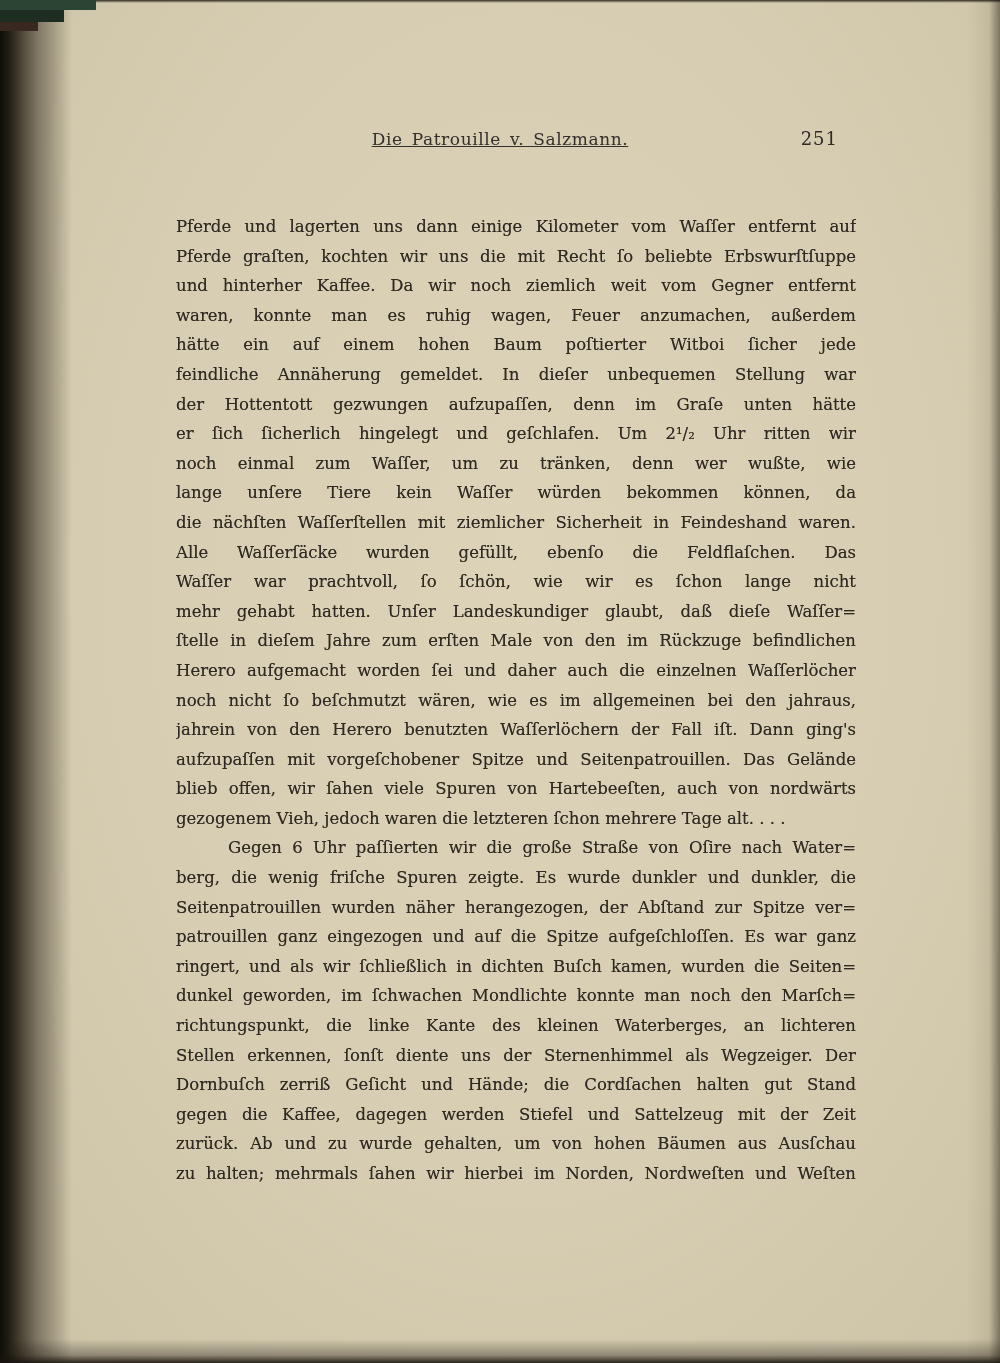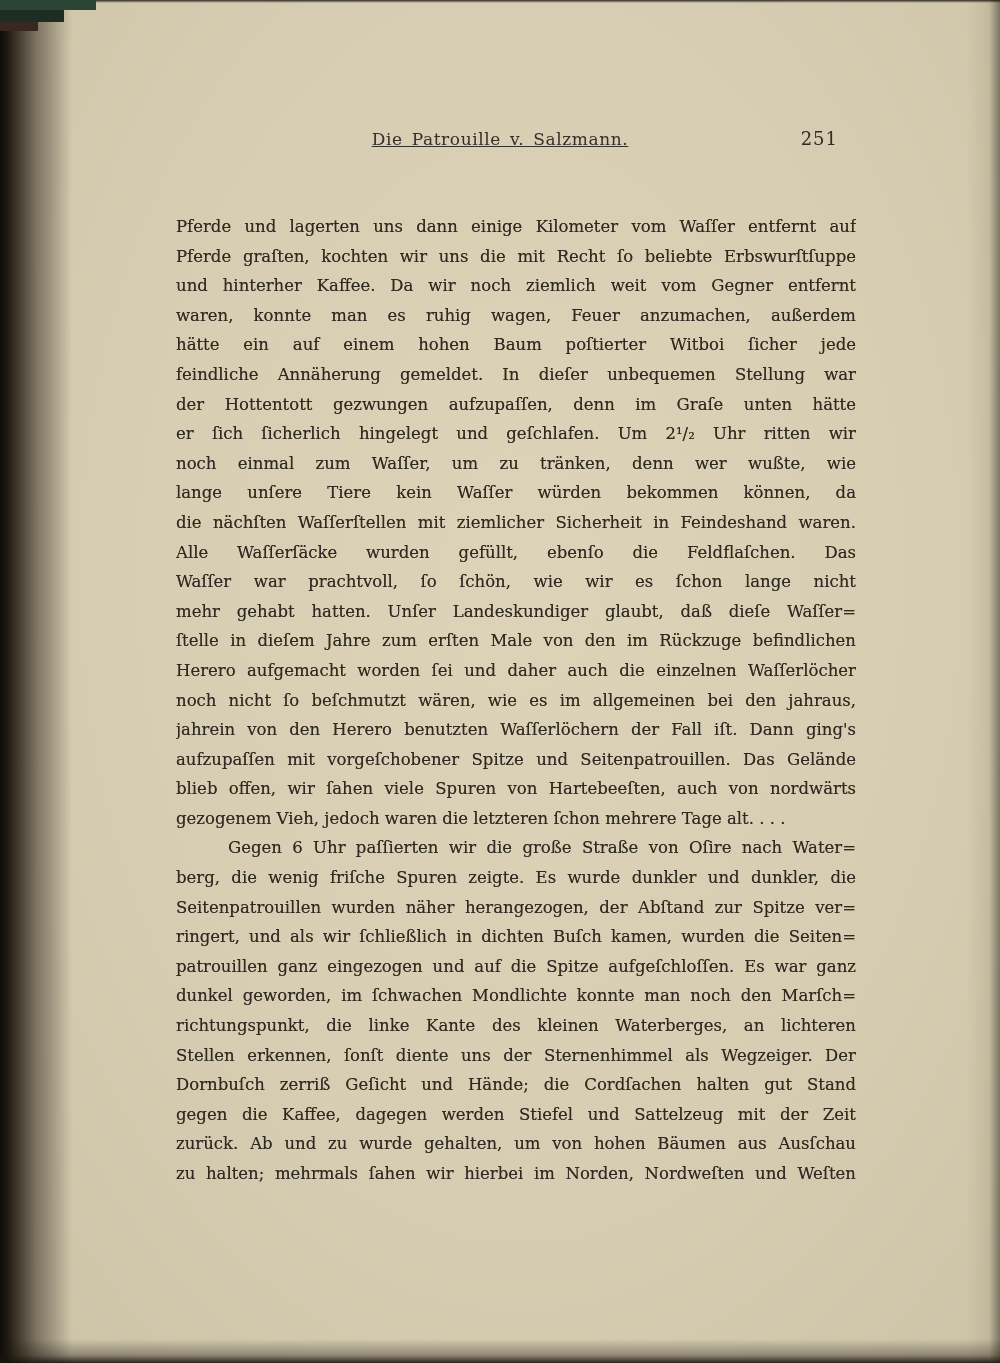--- a/index.html
+++ b/index.html
@@ -105,22 +105,22 @@
         <div class="line">noch nicht ſo beſchmutzt wären, wie es im allgemeinen bei den jahraus,</div>
         <div class="line">jahrein von den Herero benutzten Waſſerlöchern der Fall iſt.  Dann ging's</div>
         <div class="line">aufzupaſſen mit vorgeſchobener Spitze und Seitenpatrouillen.  Das Gelände</div>
         <div class="line">blieb offen, wir ſahen viele Spuren von Hartebeeſten, auch von nordwärts</div>
         <div class="line lastline">gezogenem Vieh, jedoch waren die letzteren ſchon mehrere Tage alt. . . .</div>
       </div>
       <div class="paragraph">
         <div class="line indent">Gegen 6 Uhr paſſierten wir die große Straße von Oſire nach Water=</div>
         <div class="line">berg, die wenig friſche Spuren zeigte.  Es wurde dunkler und dunkler, die</div>
         <div class="line">Seitenpatrouillen wurden näher herangezogen, der Abſtand zur Spitze ver=</div>
+        <div class="line">patrouillen ganz eingezogen und auf die Spitze aufgeſchloſſen.  Es war ganz</div>
         <div class="line">ringert, und als wir ſchließlich in dichten Buſch kamen, wurden die Seiten=</div>
-        <div class="line">patrouillen ganz eingezogen und auf die Spitze aufgeſchloſſen.  Es war ganz</div>
         <div class="line">dunkel geworden, im ſchwachen Mondlichte konnte man noch den Marſch=</div>
         <div class="line">richtungspunkt, die linke Kante des kleinen Waterberges, an lichteren</div>
         <div class="line">Stellen erkennen, ſonſt diente uns der Sternenhimmel als Wegzeiger.  Der</div>
         <div class="line">Dornbuſch zerriß Geſicht und Hände; die Cordſachen halten gut Stand</div>
         <div class="line">gegen die Kaffee, dagegen werden Stiefel und Sattelzeug mit der Zeit</div>
         <div class="line">zurück.  Ab und zu wurde gehalten, um von hohen Bäumen aus Ausſchau</div>
         <div class="line">zu halten; mehrmals ſahen wir hierbei im Norden, Nordweſten und Weſten</div>
       </div>
     </div>
 

